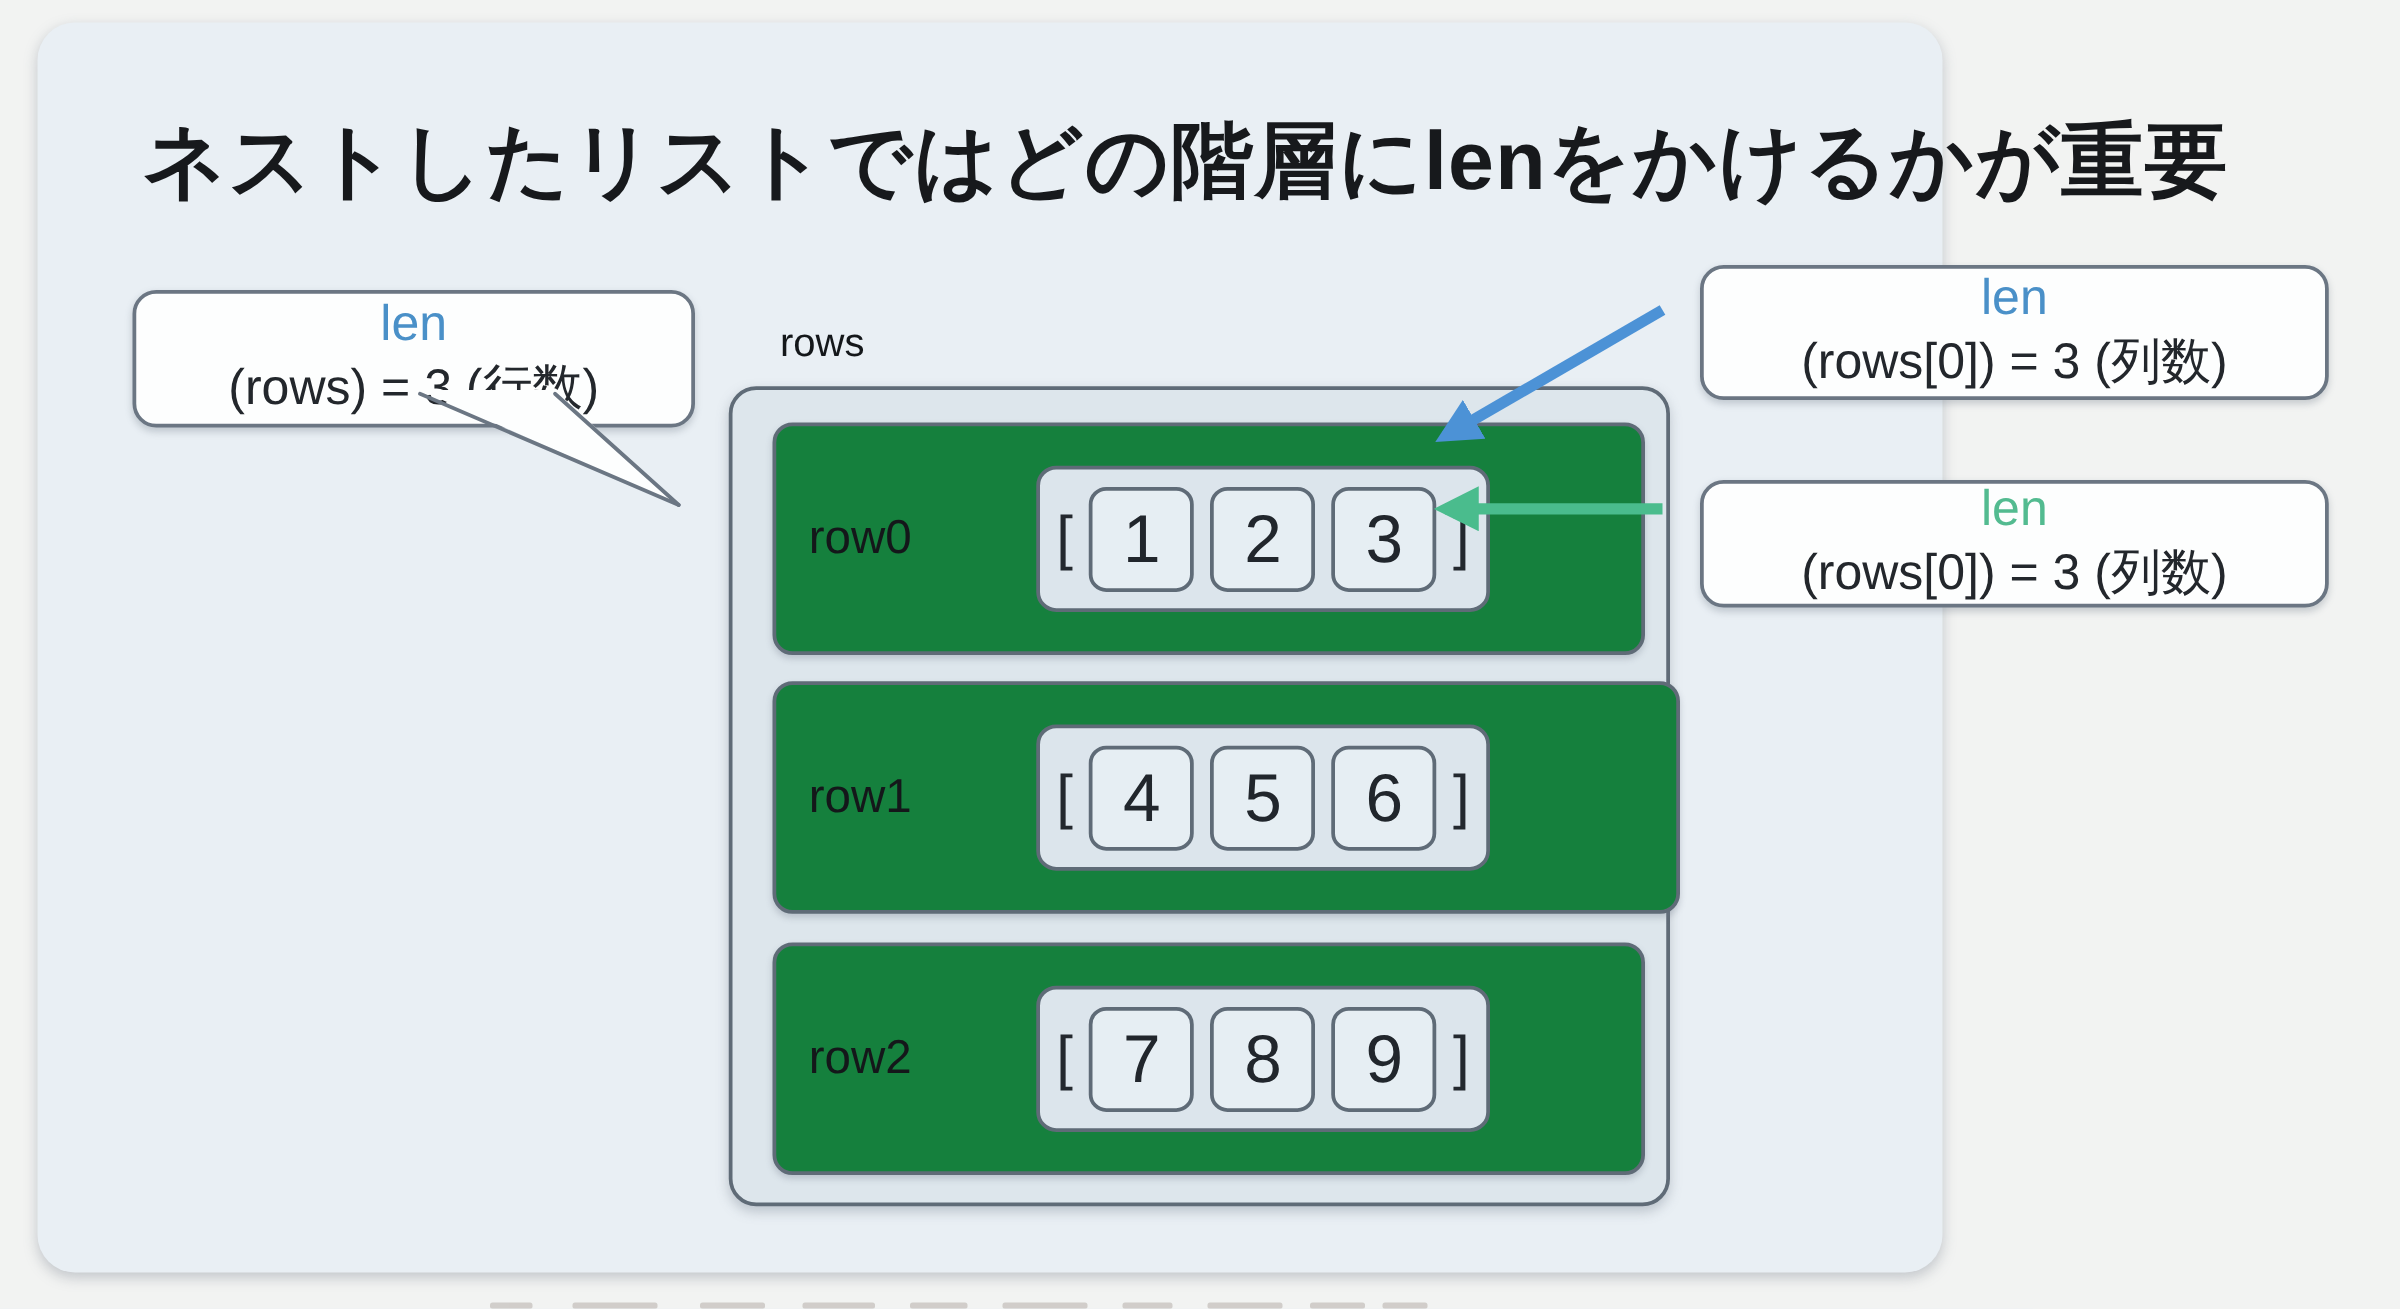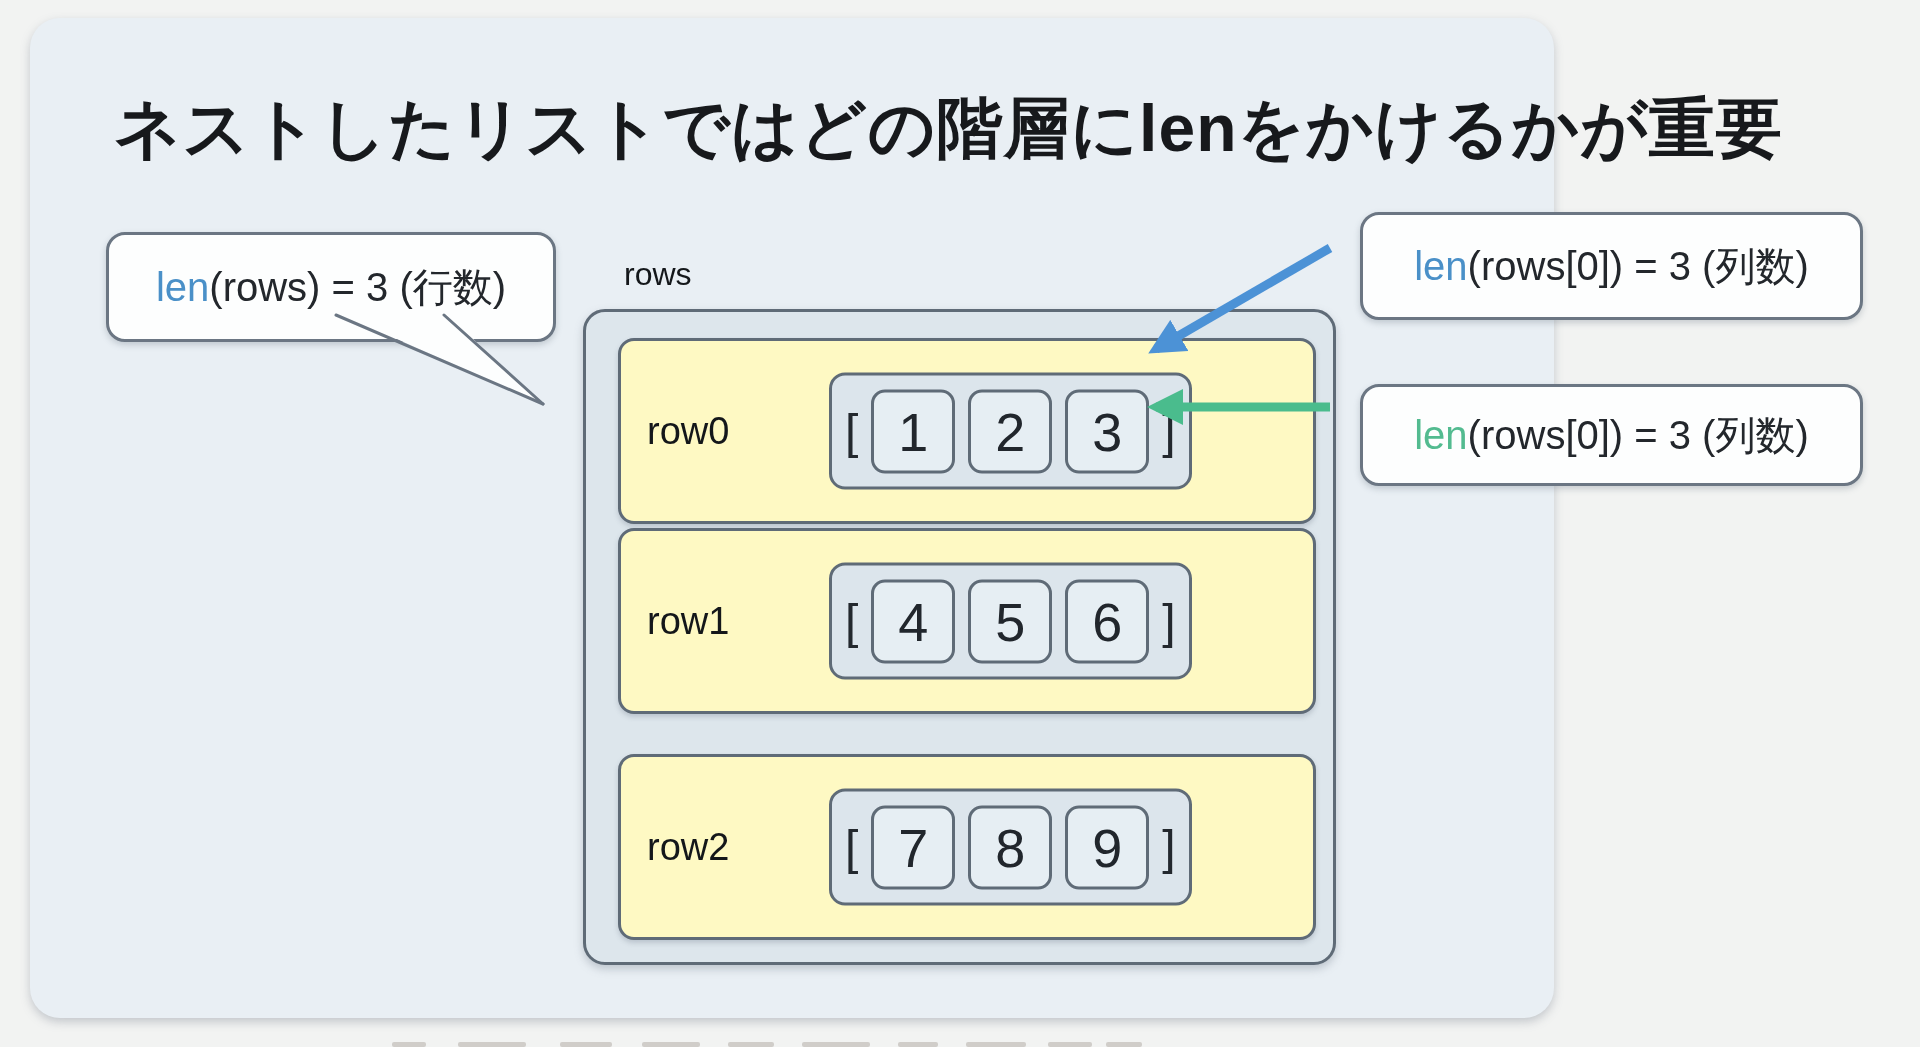--- a/index.html
+++ b/index.html
@@ -22,46 +22,47 @@
   }
   .callout{
     position:absolute;
     background:#fdfefe;
     border:3px solid var(--border-gray,#6b7683);
     border-radius:19px;
     display:flex;align-items:center;justify-content:center;
     font-size:40px;color:#23272c;white-space:nowrap;
     box-shadow:0 3px 6px rgba(110,120,135,.32);
     z-index:3;
+    flex-direction:column;
   }
   .callout-left{left:76px;top:214px;width:444px;height:104px;}
   .callout-tr{left:1330px;top:194px;width:497px;height:102px;}
   .callout-br{left:1330px;top:366px;width:497px;height:96px;}
   .fn-blue{color:var(--accent-blue,#4a90c8);}
   .fn-green{color:var(--accent-green,#53bb90);}
   .rows-label{
     position:absolute;left:594px;top:238px;
     font-size:32px;color:#14171a;z-index:2;
   }
   .outer{
     position:absolute;left:553px;top:291px;width:747px;height:650px;
     background:#dde6ec;
     border:3px solid var(--border-gray2,#5f6b77);
     border-radius:22px;
     box-shadow:0 4px 9px rgba(110,120,135,.35);
     z-index:1;
   }
   .row-box{
     position:absolute;left:32px;width:692px;height:180px;
-    background:#fef9c3;
+    background:#15803d;
     border:3px solid var(--border-gray2,#5f6b77);
     border-radius:16px;
     box-shadow:0 3px 5px rgba(110,120,135,.3);
   }
-  .row-0{top:26px;} .row-1{top:216px;} .row-2{top:442px;}
+  .row-0{top:26px;} .row-1{top:233px;padding-left:28px;} .row-2{top:442px;}
   .row-label{
     position:absolute;left:26px;top:50%;transform:translateY(-50%);
     font-size:38px;color:#14171a;
   }
   .list{
     position:absolute;left:208px;top:50%;transform:translateY(-50%);
     height:117px;box-sizing:border-box;
     background:#dce5ec;
     border:3px solid var(--border-gray2,#5f6b77);
     border-radius:16px;

